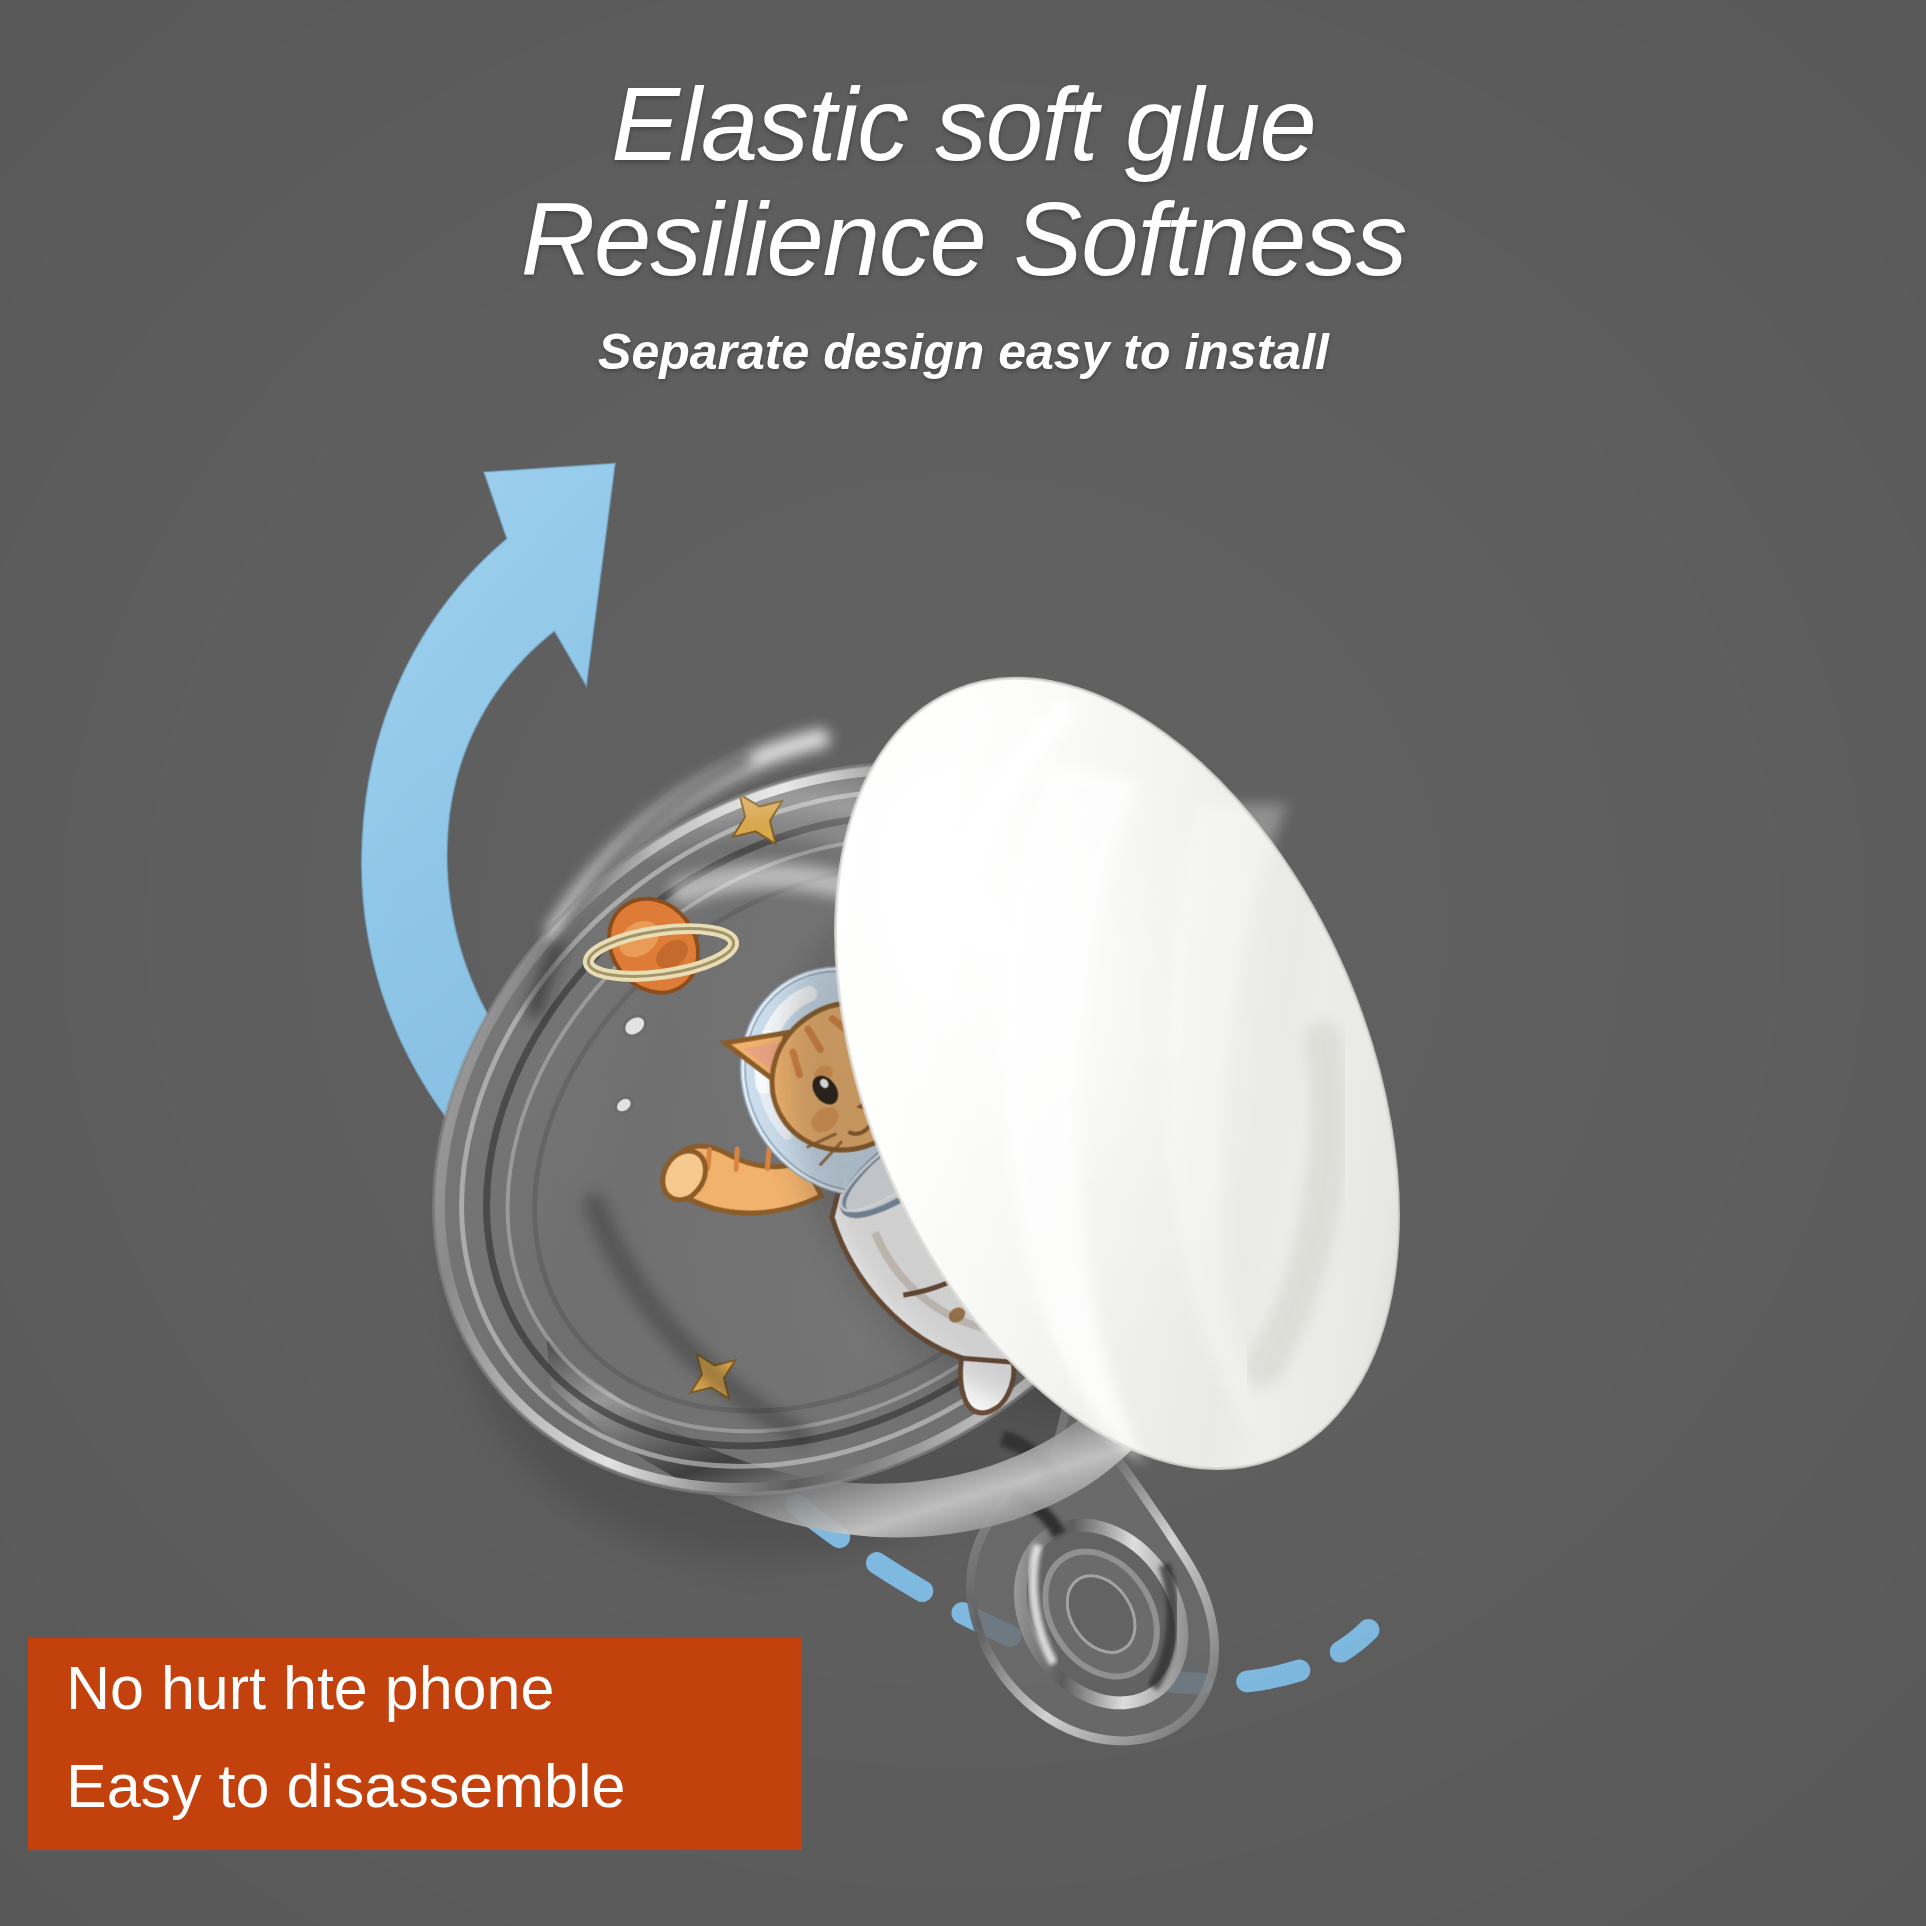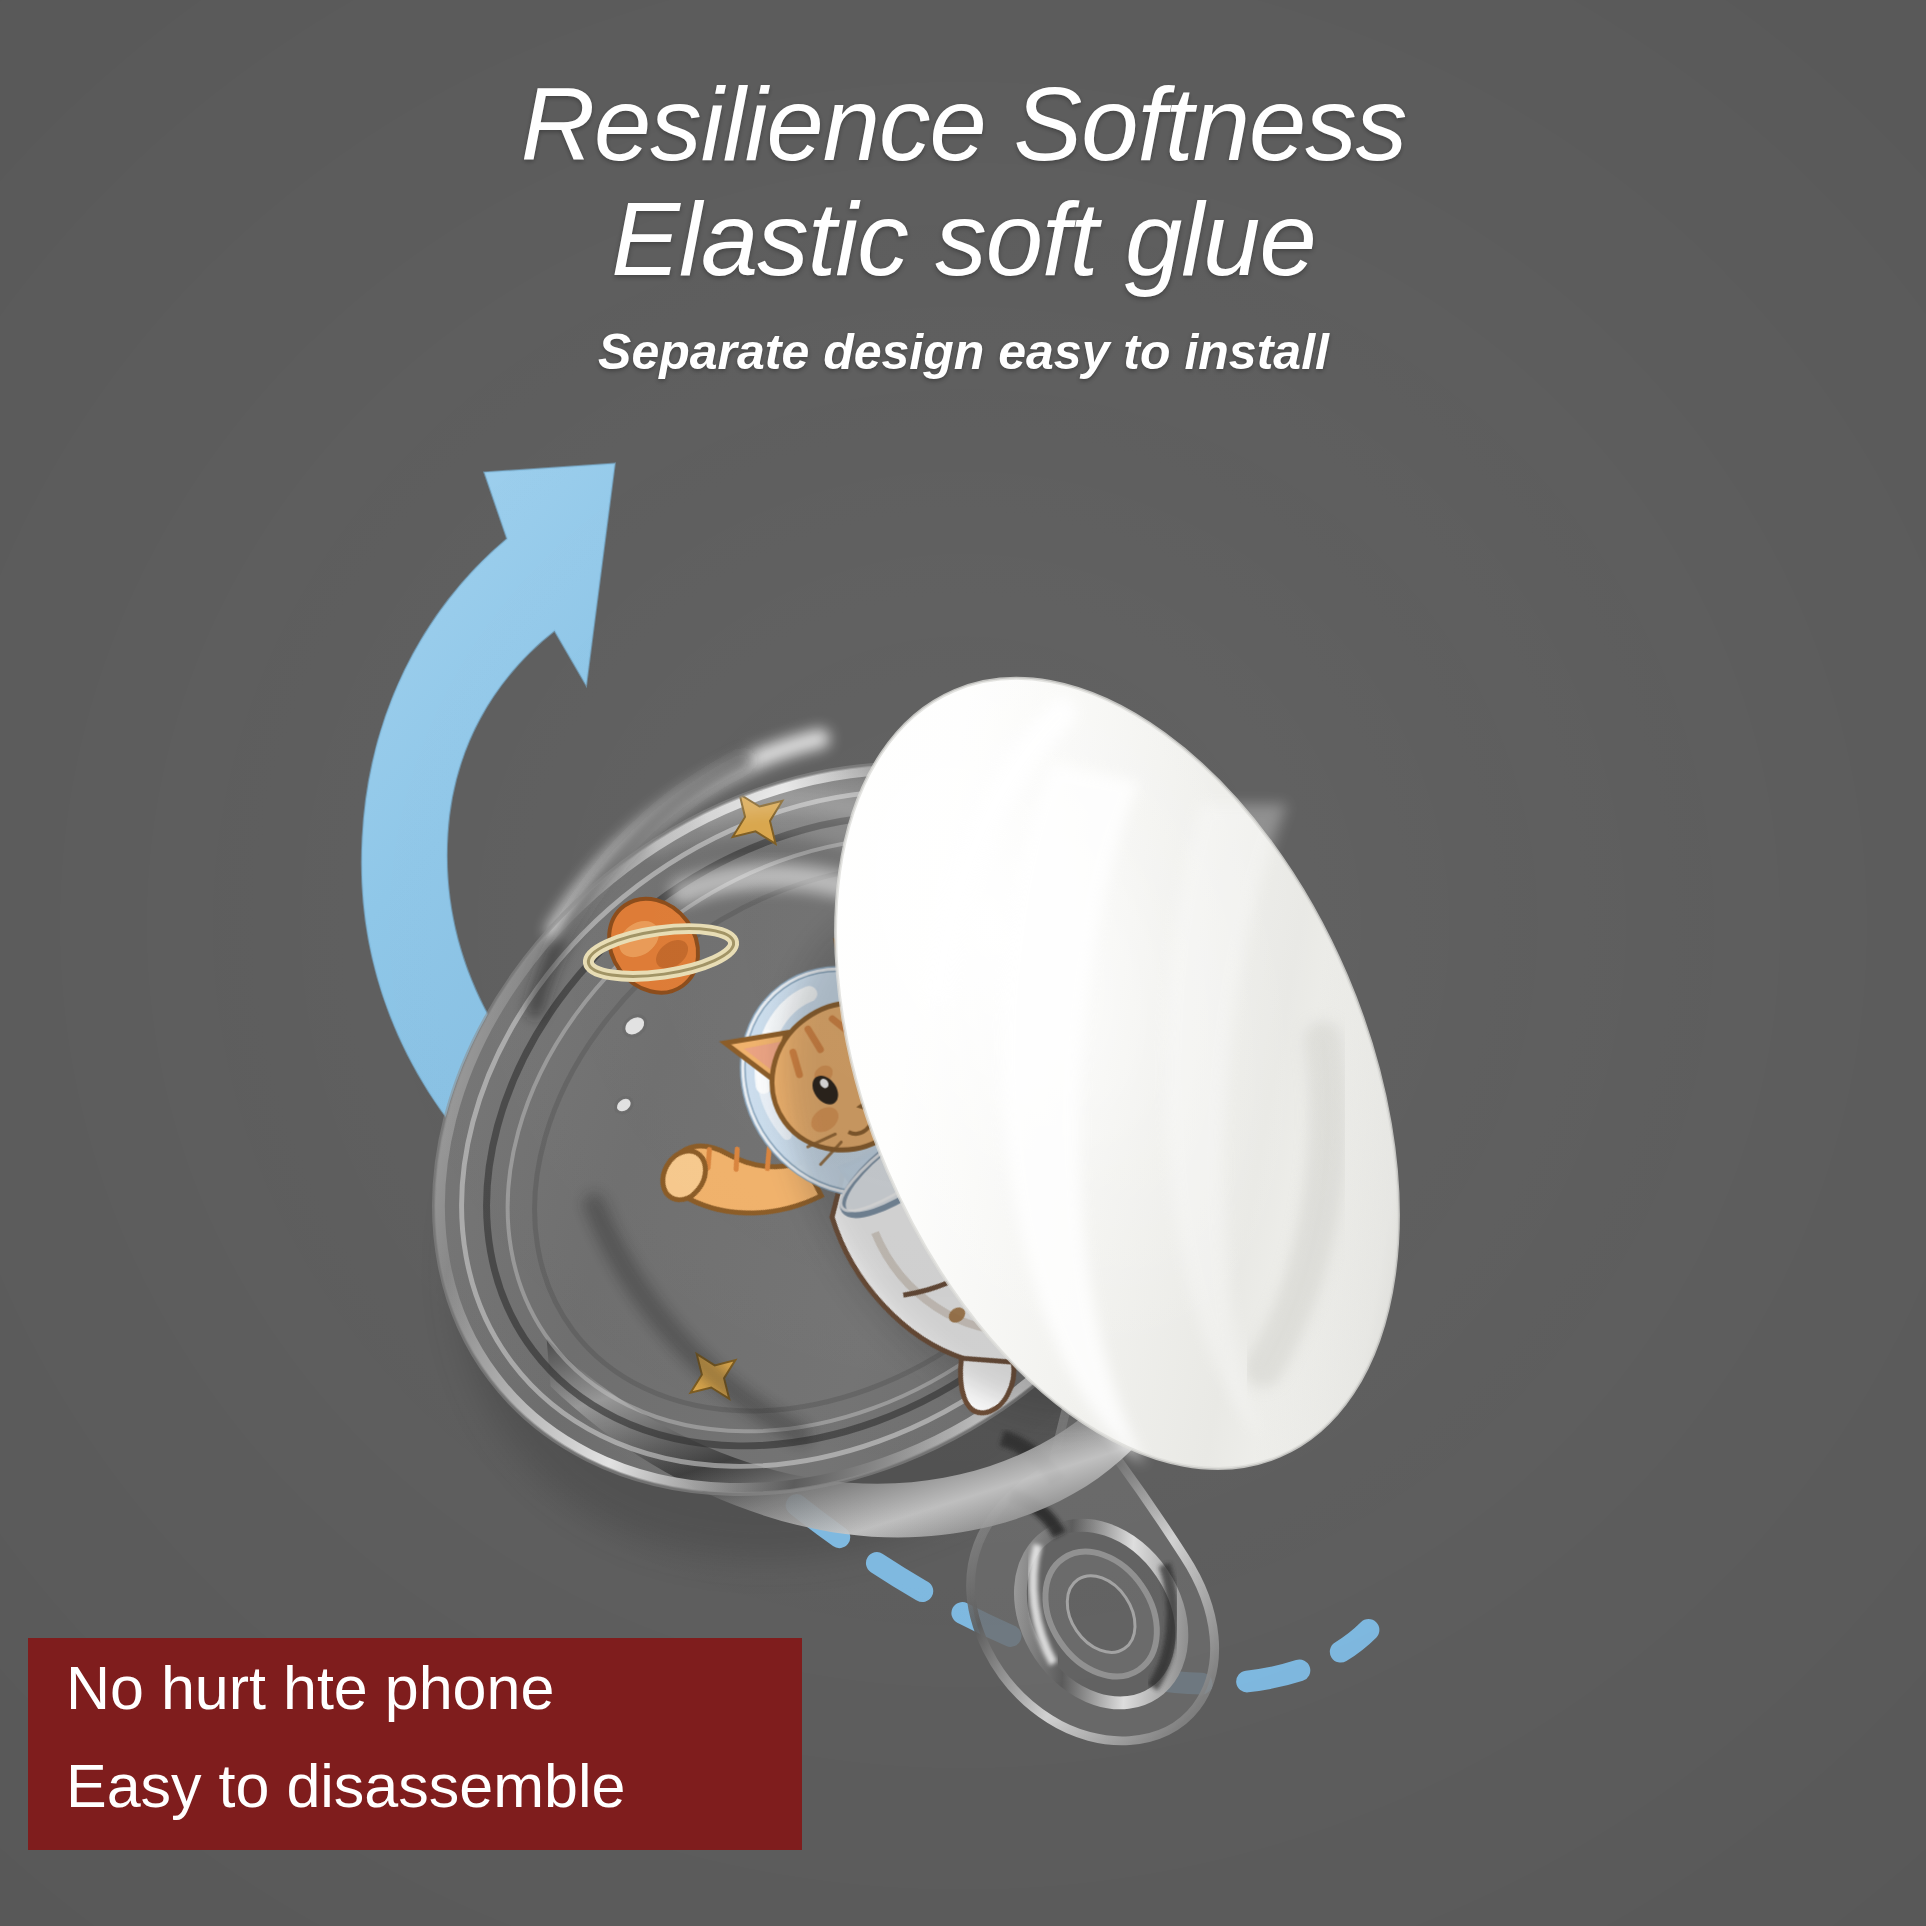--- a/index.html
+++ b/index.html
@@ -51,21 +51,21 @@
     text-shadow: 0 2px 4px rgba(0,0,0,0.30);
   }
 
   
   .caption-box {
     position: absolute;
     left: 28px;
     top: 1638px;
     width: 774px;
     height: 212px;
-    background: #7f1d1d;
+    background: #c2410c;
     display: flex;
     flex-direction: column;
     justify-content: center;
     box-sizing: border-box;
     padding: 4px 0 16px 38px;
   }
   .caption-line {
     color: #ffffff;
     font-size: 61px;
     font-weight: 400;
@@ -473,22 +473,22 @@
 
         <ellipse cx="1128" cy="1084" rx="252" ry="420" transform="rotate(-23 1128 1084)" fill="none" stroke="#dcdcd8" stroke-width="3" opacity="0.8"></ellipse>
       </g>
 
     </svg>
   </div>
 
   <div class="vignette"></div>
 
   <div class="headline">
+    <span class="headline-line">Elastic soft glue</span>
     <span class="headline-line">Resilience Softness</span>
-    <span class="headline-line">Elastic soft glue</span>
   </div>
 
   <div class="subhead">Separate design easy to install</div>
 
   <div class="caption-box">
     <span class="caption-line">No hurt hte phone</span>
     <span class="caption-line">Easy to disassemble</span>
   </div>
 
 </div>

